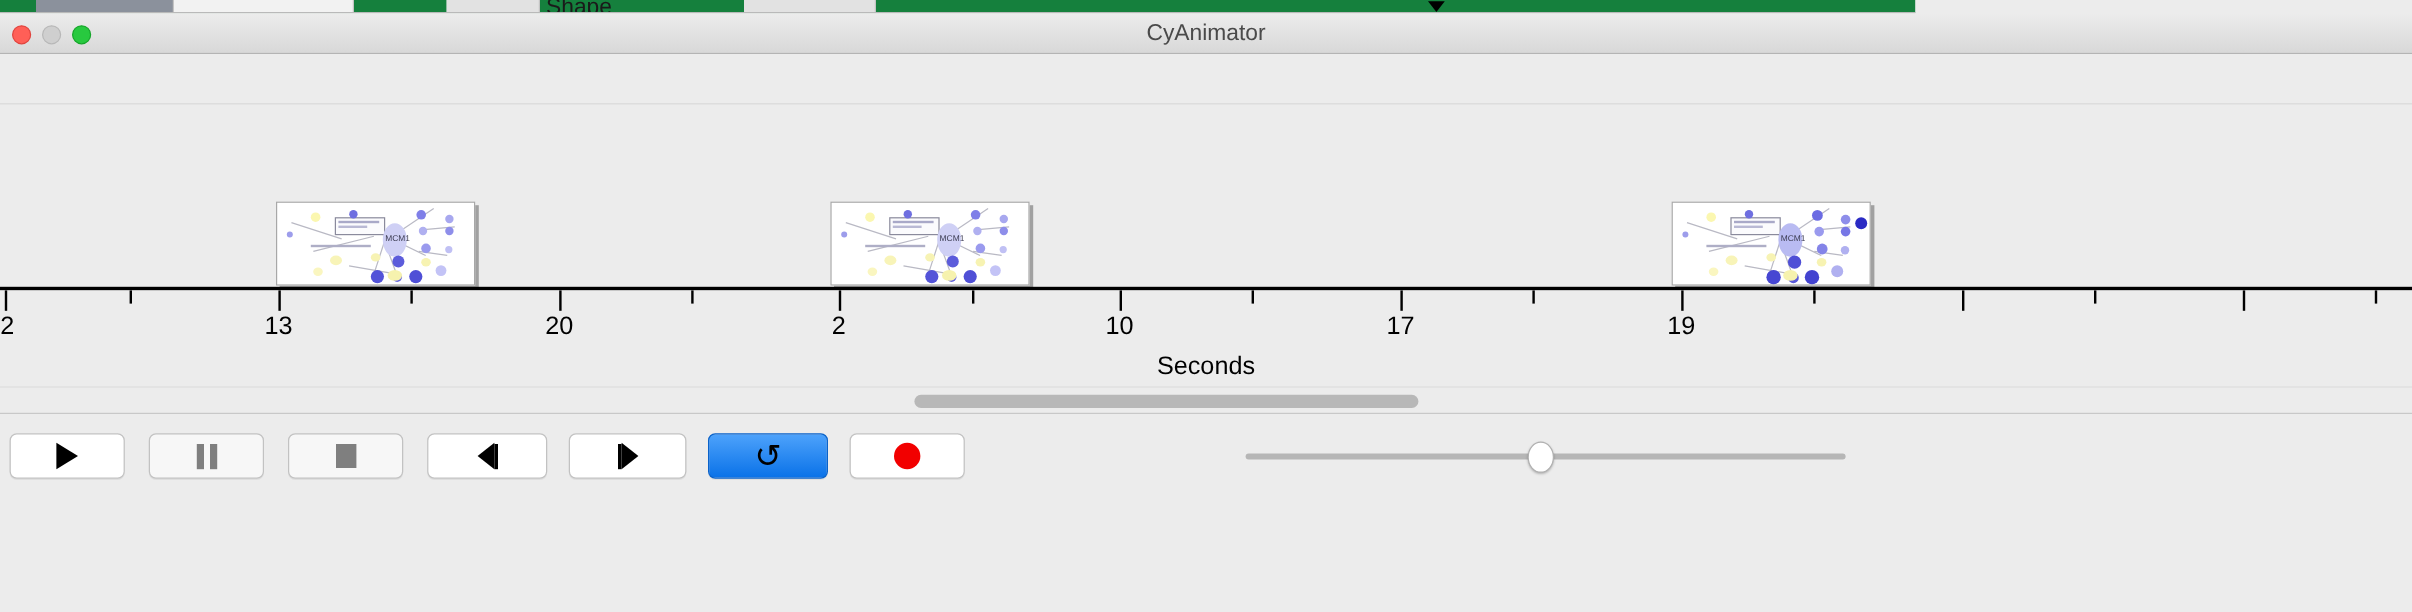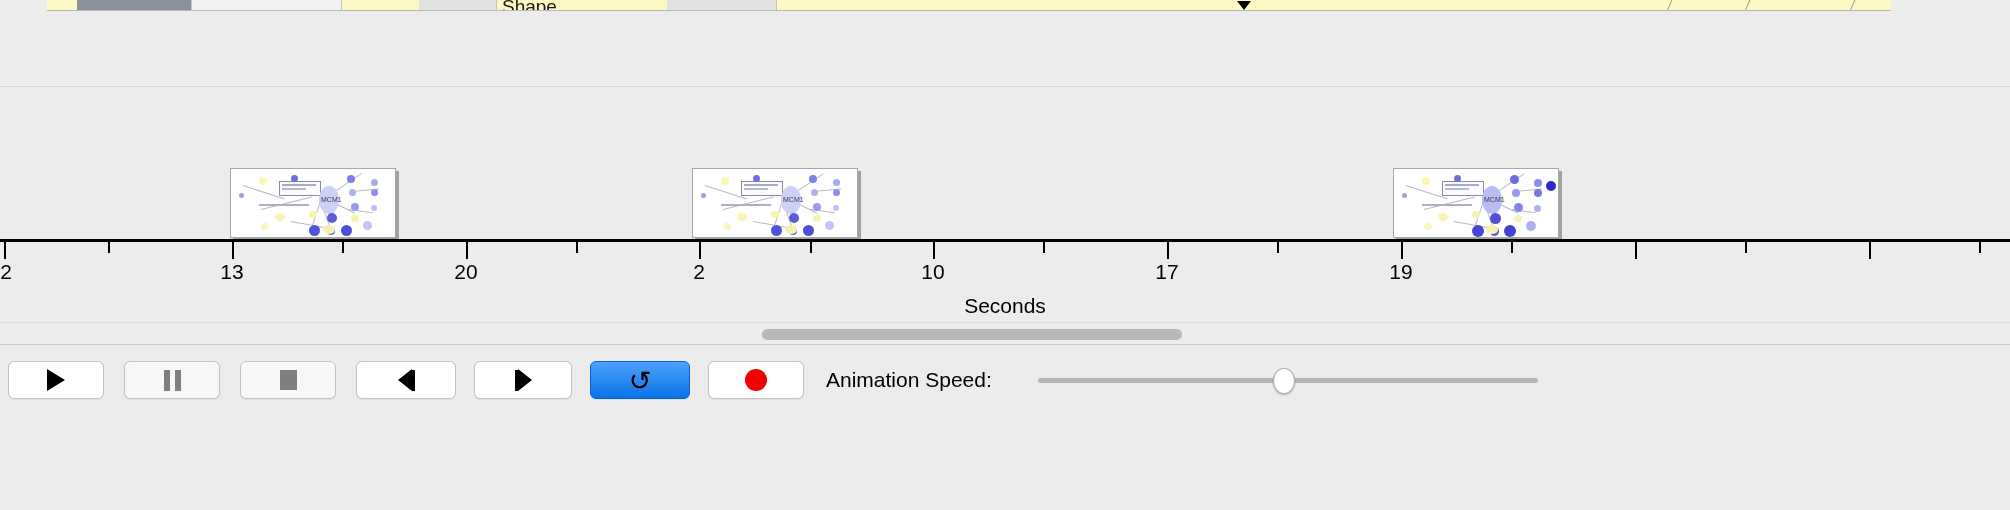--- a/index.html
+++ b/index.html
@@ -17,25 +17,24 @@
     position: relative;
     width: 2010px;
     height: 510px;
     background: #ececec;
   }
 
   
   .bg-strip {
     position: absolute;
     top: 0; left: 0;
-    width: 1844px; height: 11px;
-    background: #fef9c3;
+    width: 1596px; height: 11px;
+    background: #15803d;
     border-bottom: 1px solid #b9b9b9;
     overflow: hidden;
-    margin-left: 47px;
   }
   .bg-tab {
     position: absolute;
     top: 0;
     height: 11px;
     background: #f2f2f2;
     border-right: 1px solid #c4c4c4;
   }
   .bg-tab.dark { background: #8b919c; }
   .bg-tab.mid  { background: #e2e2e2; }
@@ -358,20 +357,28 @@
     <div class="bg-tab mid" style="left:372px;width:78px;"></div>
     <div class="bg-tab mid" style="left:620px;width:110px;"></div>
     <div class="bg-tab mid" style="left:1860px;width:60px;"></div>
     <div class="bg-text" style="left:455px;">Shape</div>
     <div class="bg-caret" style="left:1190px;"></div>
     <div class="bg-slash" style="left:1622px;"></div>
     <div class="bg-slash" style="left:1700px;"></div>
     <div class="bg-slash" style="left:1805px;"></div>
   </div>
 
+  <div class="titlebar">
+    <div class="window-title">CyAnimator</div>
+    <div class="traffic">
+      <div class="dot close"></div>
+      <div class="dot minimize"></div>
+      <div class="dot zoom"></div>
+    </div>
+  </div>
 
 
   <div class="timeline">
     <div class="timeline-inner">
 
       <div class="frame" style="left:230px;top:81px;">
         <div class="frame-net">
           <div class="edge" style="left:12px;top:16px;width:44px;transform:rotate(18deg);"></div>
           <div class="edge" style="left:30px;top:40px;width:52px;transform:rotate(-14deg);"></div>
           <div class="edge" style="left:88px;top:26px;width:40px;transform:rotate(26deg);"></div>
@@ -560,21 +567,20 @@
     </div>
 
     <div class="ctl accent" id="loop-button">
       <span class="icon-loop">↺</span>
     </div>
 
     <div class="ctl" id="record-button">
       <span class="icon-record"></span>
     </div>
 
-    <div class="speed-label">Animation Speed:</div>
 
     <div class="slider">
       <div class="slider-track"></div>
       <div class="slider-thumb"></div>
     </div>
 
   </div>
 
 </div>
 

